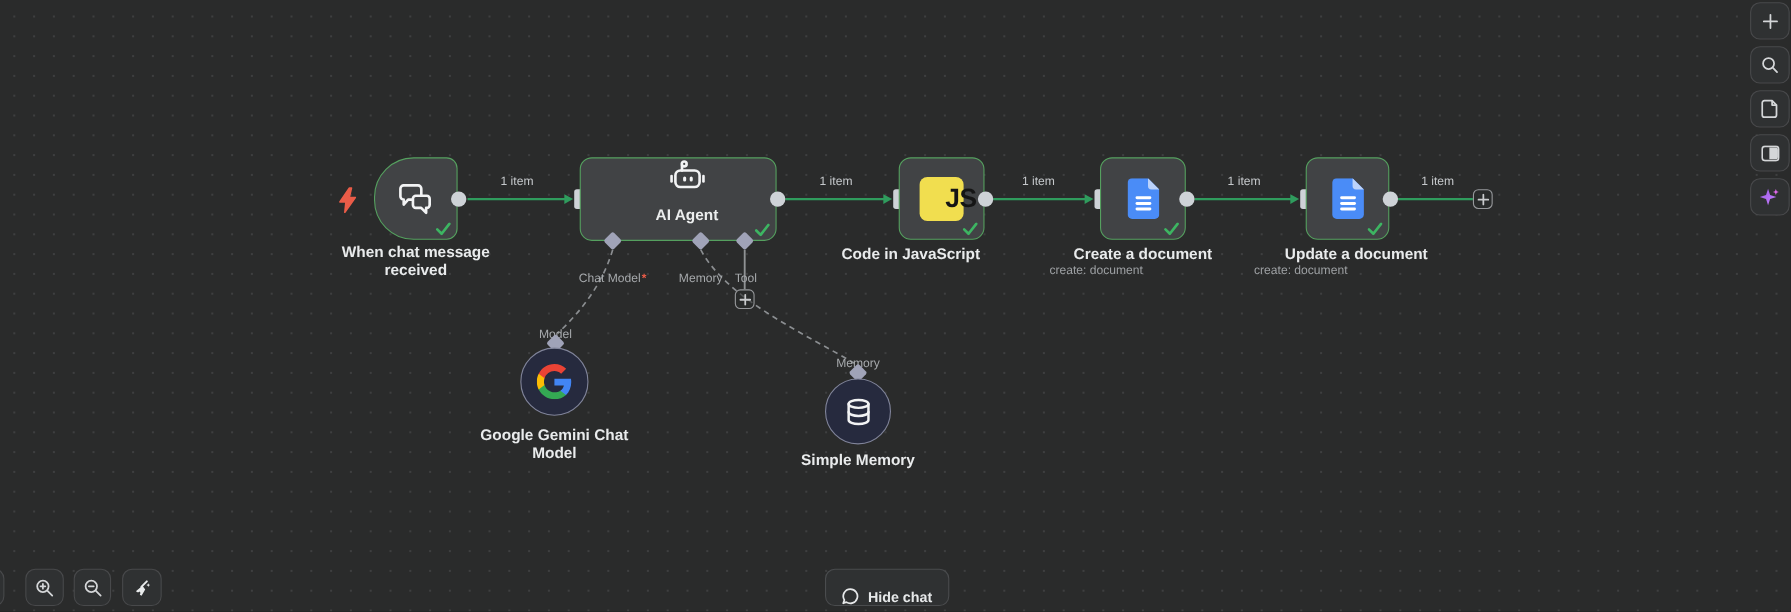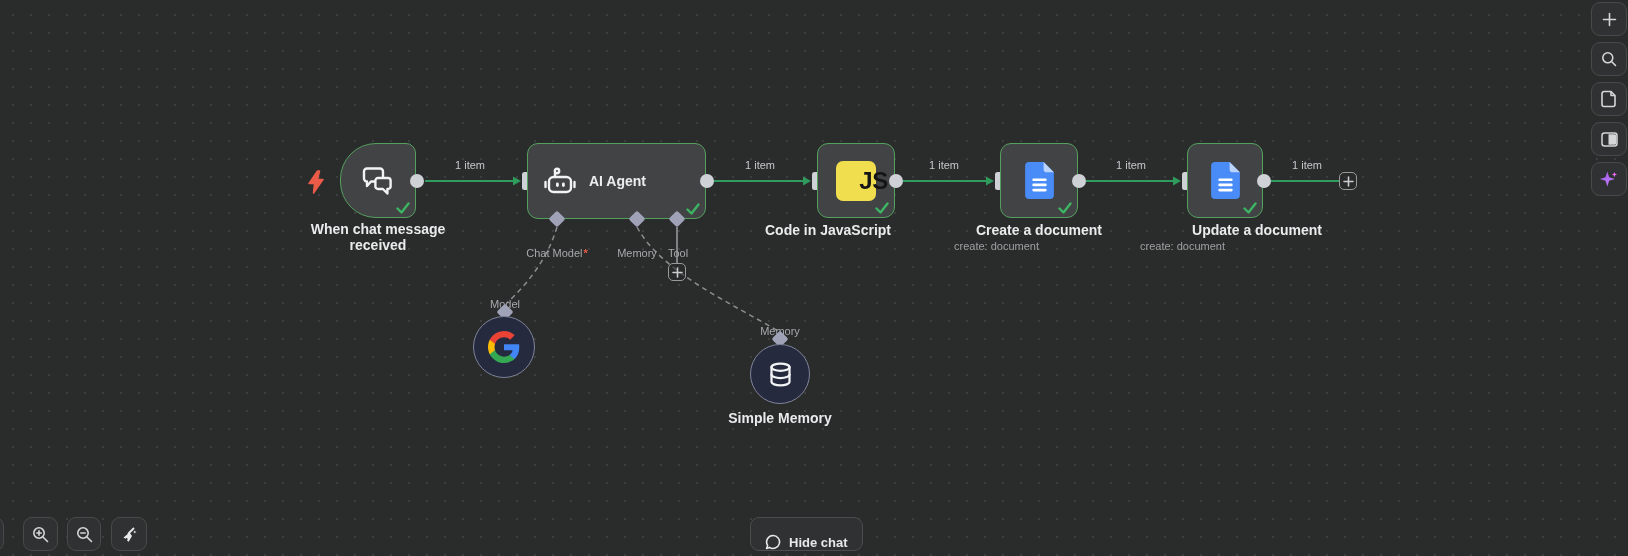--- a/index.html
+++ b/index.html
@@ -88,21 +88,21 @@
     <svg class="check" width="14" height="12" viewBox="0 0 14 12">
       <polyline points="1.5,6.5 5.5,10.5 12.5,1.5" fill="none" stroke="#3db562" stroke-width="2.4" stroke-linecap="round" stroke-linejoin="round"></polyline>
     </svg>
   </div>
   <div class="out-dot" style="left:410px;top:174px;"></div>
   <div class="node-label" style="left:293px;top:221px;">When chat message received</div>
 
   <span class="conn-label" style="left:440px;top:159px;">1 item</span>
   <div class="in-bar" style="left:522px;top:172px;"></div>
 
-  <div class="node agent-node" style="left:527px;top:143px;width:179px;height:76px;">
+  <div class="node agent-node" style="left:527px;top:143px;width:179px;height:76px;flex-direction:column;">
     <svg width="32" height="30" viewBox="0 0 32 30">
       <g stroke="#f2f3f4" stroke-width="2.4" fill="none" stroke-linecap="round" stroke-linejoin="round">
         <rect x="5" y="11" width="22" height="15" rx="4.5"></rect>
         <path d="M11 11 V7"></path>
         <circle cx="13" cy="5" r="2.2"></circle>
         <path d="M1.5 16 v5"></path>
         <path d="M30.5 16 v5"></path>
       </g>
       <rect x="12" y="16.5" width="2.8" height="4.5" rx="1.4" fill="#f2f3f4"></rect>
       <rect x="18" y="16.5" width="2.8" height="4.5" rx="1.4" fill="#f2f3f4"></rect>
@@ -168,40 +168,41 @@
       <path d="M18 0 l10 10 h-7 a3 3 0 0 1 -3 -3 z" fill="#bcd3fb"></path>
       <rect x="7" y="16" width="14" height="2.6" rx="1.3" fill="#fff"></rect>
       <rect x="7" y="21" width="14" height="2.6" rx="1.3" fill="#fff"></rect>
       <rect x="7" y="26" width="14" height="2.6" rx="1.3" fill="#fff"></rect>
     </svg>
     <svg class="check" width="14" height="12" viewBox="0 0 14 12">
       <polyline points="1.5,6.5 5.5,10.5 12.5,1.5" fill="none" stroke="#3db562" stroke-width="2.4" stroke-linecap="round" stroke-linejoin="round"></polyline>
     </svg>
   </div>
   <div class="out-dot" style="left:1257px;top:174px;"></div>
-  <div class="node-label" style="left:1172px;top:222px;">Update a document</div>
+  <div class="node-label" style="left:1148px;top:222px;">Update a document</div>
   <div class="node-sub" style="left:1140px;top:240px;">create: document</div>
 
   <span class="conn-label" style="left:1277px;top:159px;">1 item</span>
   <div class="plus-box" style="left:1339px;top:172px;">
     <svg width="11" height="11" viewBox="0 0 11 11">
       <path d="M5.5 1 v9 M1 5.5 h9" stroke="#c9cbcd" stroke-width="1.6" stroke-linecap="round"></path>
     </svg>
   </div>
 
   <div class="port-label" style="left:475px;top:282px;width:60px;"><span>Model</span></div>
   <div class="diamond" style="left:499px;top:306px;"></div>
   <div class="circle-node" style="left:473px;top:316px;width:62px;height:62px;">
     <svg width="32" height="32" viewBox="0 0 24 24">
       <path fill="#4285F4" d="M23.49 12.27c0-.79-.07-1.54-.19-2.27H12v4.51h6.47c-.29 1.48-1.14 2.73-2.4 3.58v3h3.86c2.26-2.09 3.56-5.17 3.56-8.82z"></path>
       <path fill="#34A853" d="M12 24c3.24 0 5.95-1.08 7.93-2.91l-3.86-3c-1.08.72-2.45 1.16-4.07 1.16-3.13 0-5.78-2.11-6.73-4.96H1.29v3.09C3.26 21.3 7.31 24 12 24z"></path>
       <path fill="#FBBC05" d="M5.27 14.29c-.25-.72-.38-1.49-.38-2.29s.14-1.57.38-2.29V6.62H1.29C.47 8.24 0 10.06 0 12s.47 3.76 1.29 5.38l3.98-3.09z"></path>
       <path fill="#EA4335" d="M12 4.75c1.77 0 3.35.61 4.6 1.8l3.42-3.42C17.95 1.19 15.24 0 12 0 7.31 0 3.26 2.7 1.29 6.62l3.98 3.09c.95-2.85 3.6-4.96 6.73-4.96z"></path>
     </svg>
   </div>
+  <div class="node-label" style="left:429px;top:387px;width:150px;">Google Gemini Chat Model</div>
 
   <div class="port-label" style="left:750px;top:309px;width:60px;"><span>Memory</span></div>
   <div class="diamond" style="left:774px;top:333px;"></div>
   <div class="circle-node" style="left:750px;top:344px;width:60px;height:60px;">
     <svg width="27" height="27" viewBox="0 0 24 24">
       <g stroke="#f2f3f4" stroke-width="2" fill="none" stroke-linecap="round">
         <ellipse cx="12" cy="5.5" rx="8" ry="3.2"></ellipse>
         <path d="M4 5.5 v13 c0 1.77 3.58 3.2 8 3.2 s8 -1.43 8 -3.2 v-13"></path>
         <path d="M4 12 c0 1.77 3.58 3.2 8 3.2 s8 -1.43 8 -3.2"></path>
       </g>

